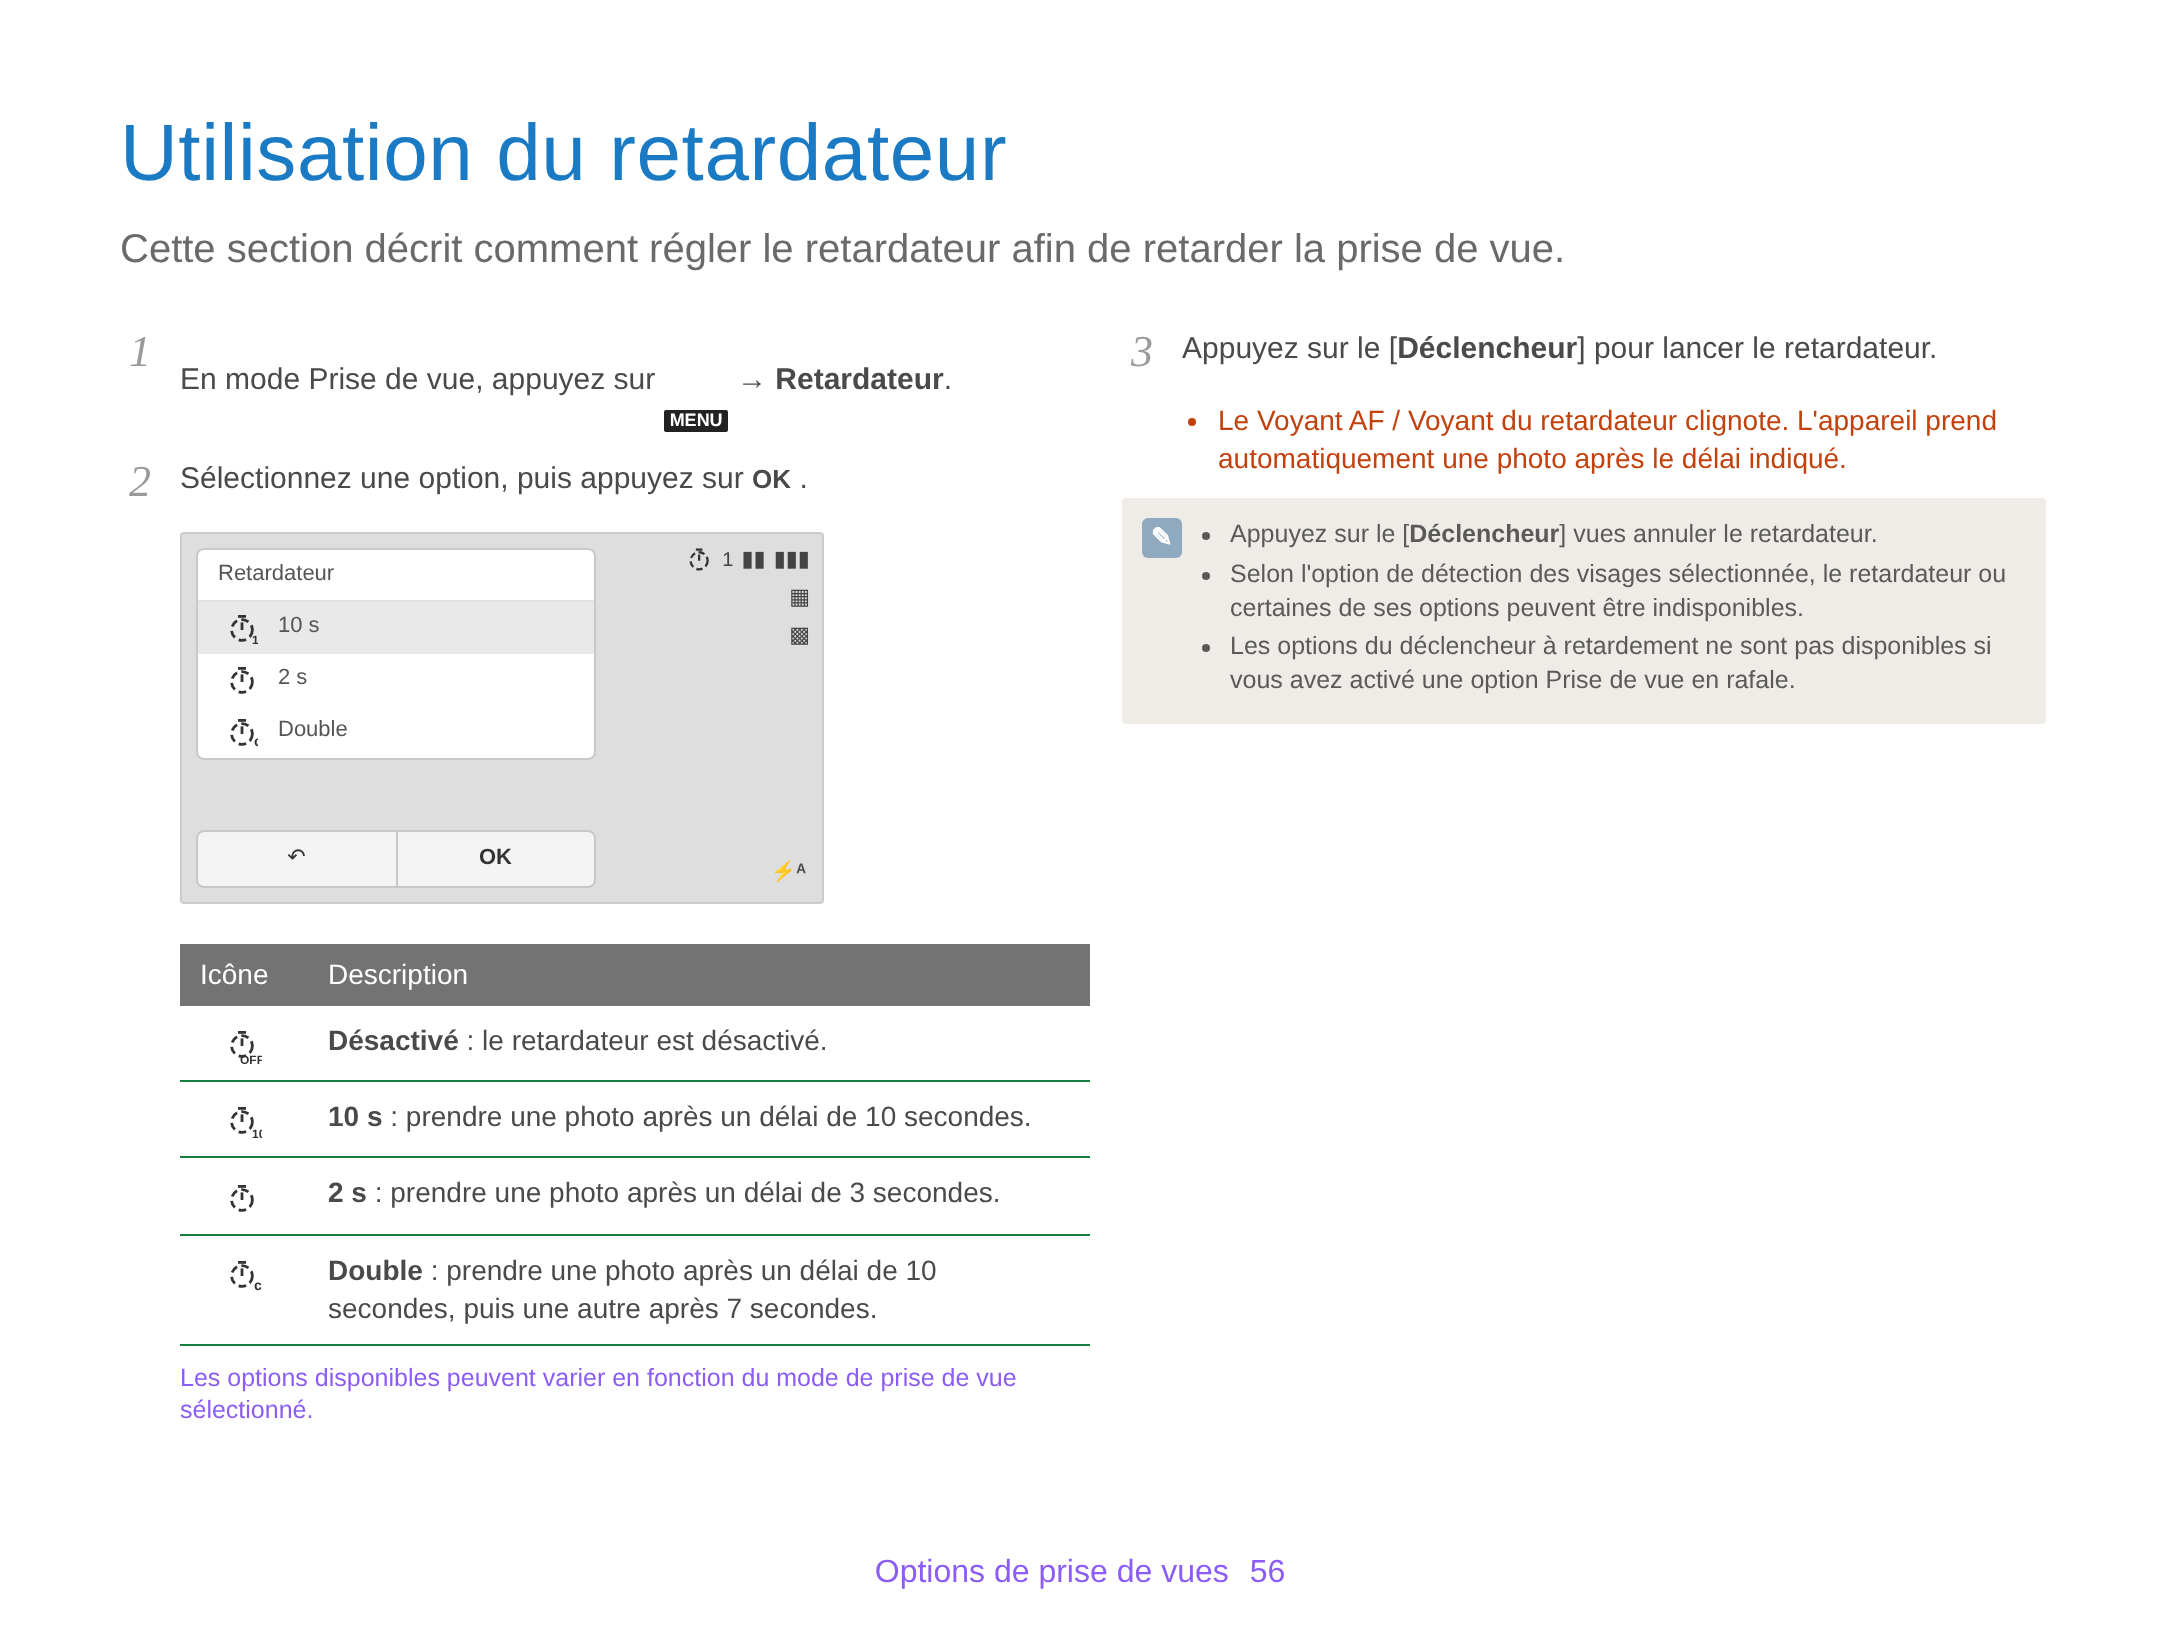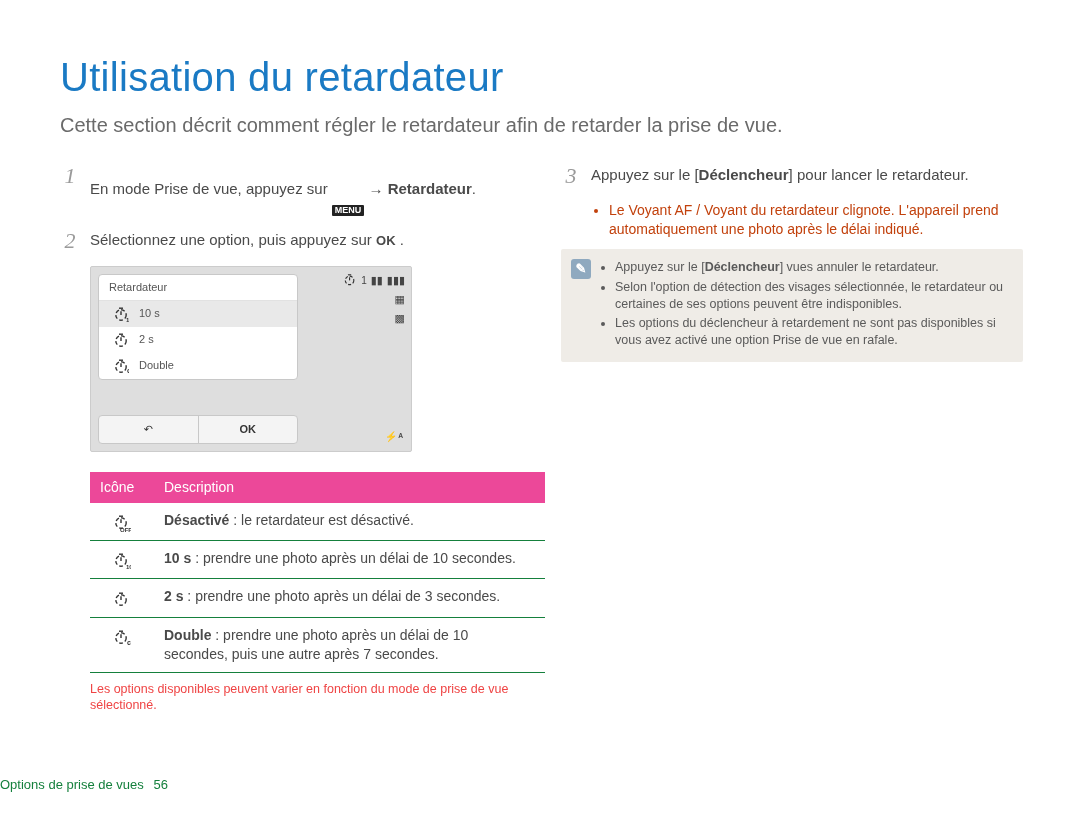--- a/index.html
+++ b/index.html
@@ -153,39 +153,39 @@
 
   
   .icon-table {
     width: 455px;
     border-collapse: collapse;
     margin-left: 30px;
     font-size: 14px;
     color: #4a4a4a;
   }
   .icon-table thead th {
-    background: #ec4899;
+    background: #737373;
     color: #fff;
     font-weight: 400;
     text-align: left;
     padding: 6px 10px;
     font-size: 14px;
   }
   .icon-table thead th:first-child { width: 64px; }
   .icon-table tbody td {
     border-bottom: 1px solid #15803d;
     padding: 8px 10px;
     vertical-align: top;
   }
   .icon-table tbody td:first-child { text-align: center; padding-top:10px; }
   .icon-table svg { vertical-align: middle; }
   .note {
     margin: 8px 0 0 30px;
     font-size: 12.5px;
-    color: #ef4444;
+    color: #8b5cf6;
     width: 440px;
   }
 
   
   .info-box {
     display: flex;
     gap: 10px;
     background: #efece7;
     border-radius: 2px;
     padding: 10px 14px 10px 10px;
@@ -208,22 +208,23 @@
     padding: 0;
     font-size: 12.5px;
     color: #5a5a5a;
   }
   .info-box ul li { margin-bottom: 3px; }
 
   .footer {
     position: absolute;
     left: 0; right: 0;
     top: 776px;
-    font-size: 13px;
-    color: #15803d;
+    text-align: center;
+    font-size: 16px;
+    color: #8b5cf6;
   }
   .footer .pg { margin-left: 6px; }
 </style>
 </head>
 <body>
 
 <svg width="0" height="0" style="position:absolute">
   <defs>
     <g id="timer-icon">
       <circle cx="8" cy="9" r="5.2" fill="none" stroke="#333" stroke-width="1.4" stroke-dasharray="3.8 2.2"></circle>

